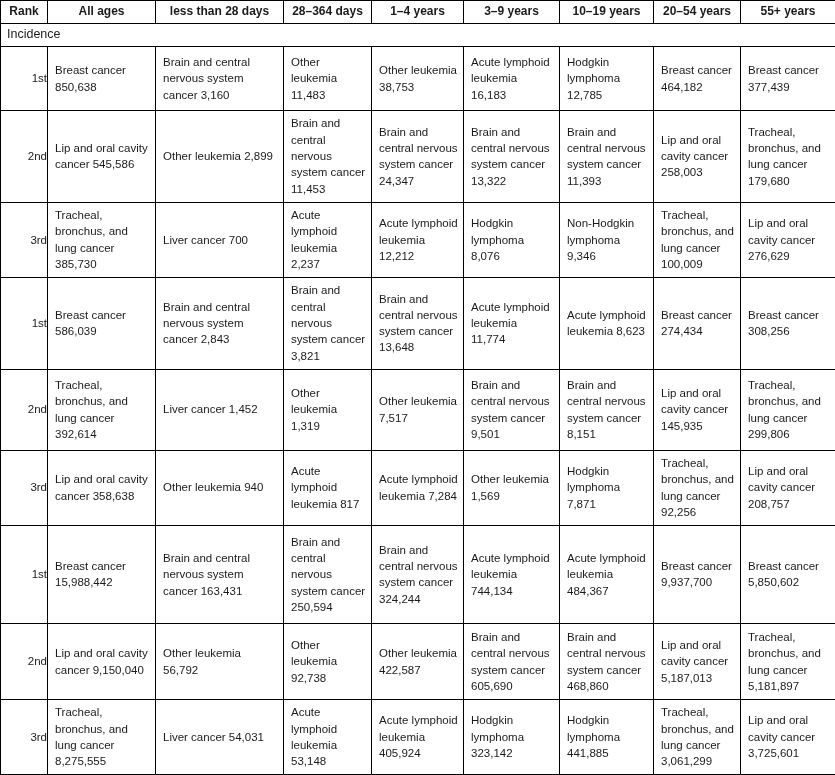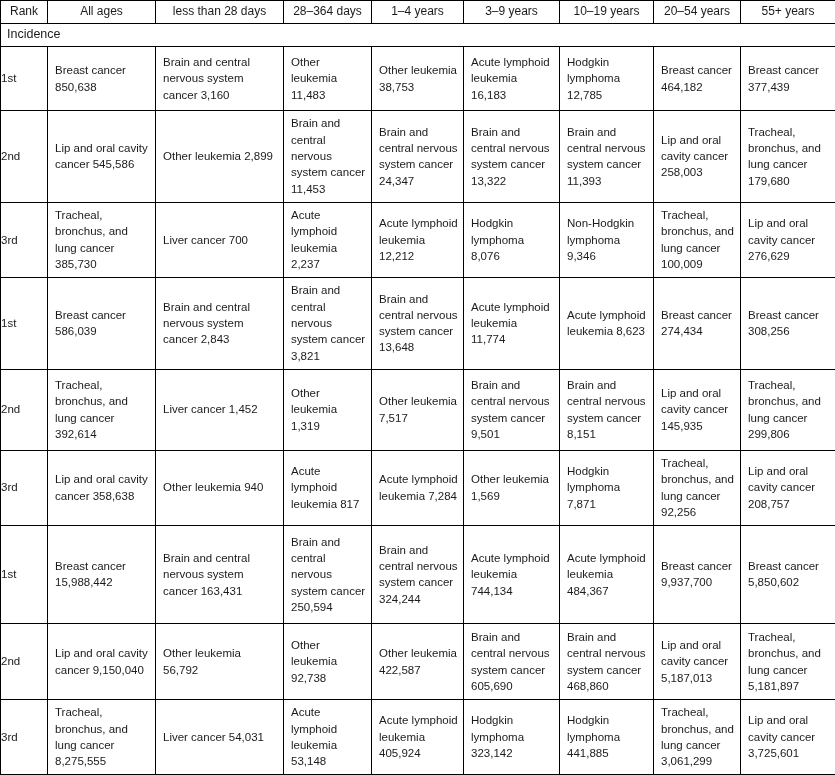--- a/index.html
+++ b/index.html
@@ -14,34 +14,34 @@
     color:#1b1b1b;
     background:#ffffff;
   }
   table.gbd td, table.gbd th {
     border:1.4px solid #000000;
     vertical-align:middle;
     overflow:hidden;
     box-sizing:border-box;
   }
   th.colhdr {
-    font-weight:400;
+    font-weight:700;
     font-size:12px;
     text-align:center;
     padding:2px 2px;
     white-space:nowrap;
   }
   td.sec {
     text-align:left;
     font-size:12.5px;
     padding:2px 2px 2px 6px;
     margin-left:44px;
   }
   td.rank {
-    text-align:left;
+    text-align:right;
     padding:0;
   }
   td.cell {
     text-align:left;
     padding:3px 5px 3px 7px;
   }
 </style>
 </head>
 <body>
 

